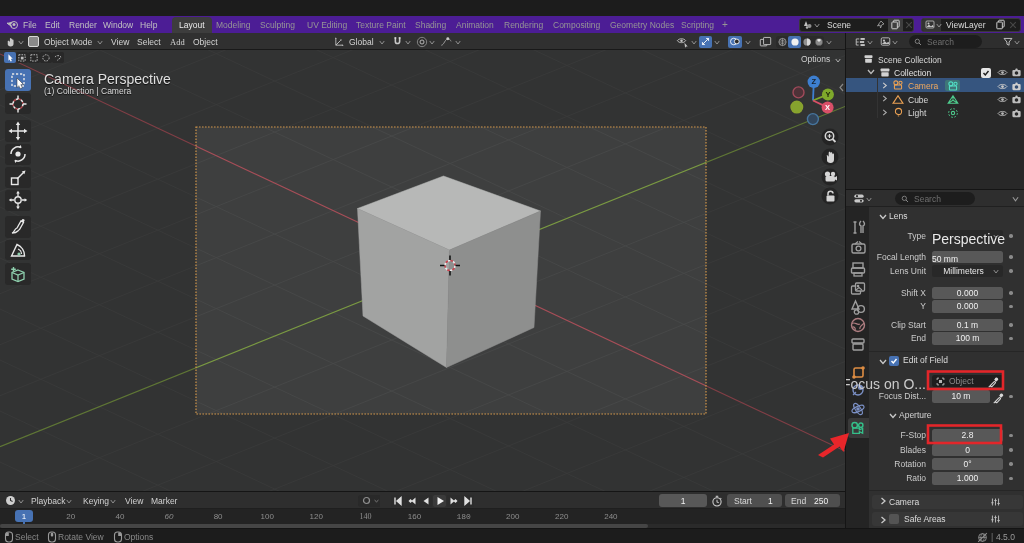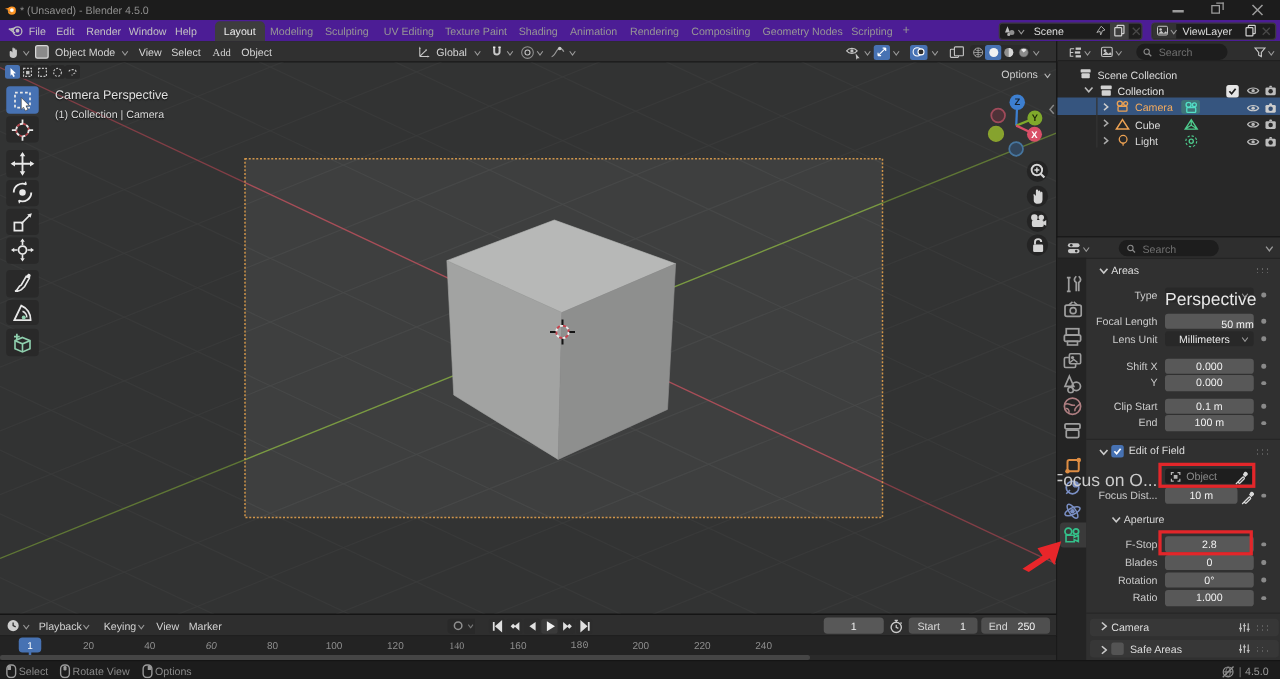--- a/index.html
+++ b/index.html
@@ -4,35 +4,20 @@
 <style>
 html,body{margin:0;padding:0;background:#1c1c1c;}
 *{box-sizing:border-box;font-family:"Liberation Sans",sans-serif;}
 #app{position:relative;width:1024px;height:543px;overflow:hidden;background:#1c1c1c;font-family:"Liberation Sans",sans-serif;}
 .abs{position:absolute;}
 .txt{white-space:nowrap;}
 </style>
 </head>
 <body>
 <div id="app">
-  <div id="titlebar" class="abs" style="left:0;top:0;width:1024px;height:16px;background:#1c1c1c;">
-    <svg class="abs" style="left:3px;top:2px;" width="12" height="12" viewBox="0 0 24 24">
-        <circle cx="13" cy="13" r="6.5" fill="#ff9524"></circle>
-        <circle cx="13" cy="12" r="3" fill="#fff"></circle>
-        <path d="M2 10 L13 7 L8 12 Z" fill="#ff9524"></path>
-        <path d="M2 10 L10 15 L13 18 Z" fill="#265787"></path>
-      </svg>
-    <div class="abs txt" style="left:16px;top:3px;font-size:8.5px;color:#8f8f8f;">* (Unsaved) - Blender 4.5.0</div>
-    <div class="abs" style="left:938px;top:8px;width:9px;height:1.5px;background:#9c9c9c;"></div>
-    <div class="abs" style="left:969px;top:4px;width:7px;height:7px;border:1px solid #9c9c9c;"></div>
-    <div class="abs" style="left:973px;top:2px;width:6px;height:6px;border:1px solid #9c9c9c;border-left:none;border-bottom:none;"></div>
-    <svg class="abs" style="left:1001px;top:3px;" width="10" height="10" viewBox="0 0 10 10">
-        <path d="M1 1 L9 9 M9 1 L1 9" stroke="#9c9c9c" stroke-width="1.2"></path>
-      </svg>
-  </div>
   <div id="menubar" class="abs" style="left:0;top:16px;width:1024px;height:17px;background:#4c1d95;font-size:8.5px;color:#c2c2c2;">
     <svg class="abs" style="left:6px;top:3px;" width="13" height="11" viewBox="0 0 26 22">
         <circle cx="16" cy="12" r="7" fill="none" stroke="#bdbdbd" stroke-width="2"></circle>
         <circle cx="16" cy="11" r="3" fill="#bdbdbd"></circle>
         <path d="M2 8 L14 5 L9 11 Z" fill="#bdbdbd"></path>
         <path d="M2 8 L12 15 Z" stroke="#bdbdbd" stroke-width="2"></path>
       </svg>
     <div class="abs txt" style="left:23px;top:4px;">File</div>
     <div class="abs txt" style="left:45px;top:4px;">Edit</div>
     <div class="abs txt" style="left:69px;top:4px;">Render</div>
@@ -242,21 +227,21 @@
           <path d="M13 9 L15.5 7.5 L15.5 12 L13 10.8 Z" fill="#d5d5d5"></path>
         </g>
       </svg>
     <svg class="abs" style="left:821px;top:137px;" width="18" height="18" viewBox="0 0 18 18">
         <circle cx="9" cy="9" r="8.5" fill="rgba(32,32,32,0.75)"></circle>
         <g transform="translate(0.5,0.5)">
           <rect x="5" y="8" width="8" height="6" rx="1" fill="#d5d5d5"></rect>
           <path d="M6.5 8 L6.5 6 C6.5 3 11.5 3 11.5 6" fill="none" stroke="#d5d5d5" stroke-width="1.5"></path>
         </g>
       </svg>
-    <div class="abs txt" style="left:44px;top:20.5px;font-size:10px;color:#e0e0e0;text-shadow:0 1px 1px rgba(0,0,0,0.8);">Camera Perspective</div>
+    <div class="abs txt" style="left:44px;top:20.5px;font-size:14px;color:#e0e0e0;text-shadow:0 1px 1px rgba(0,0,0,0.8);">Camera Perspective</div>
     <div class="abs txt" style="left:44px;top:35.5px;font-size:8.5px;color:#dcdcdc;text-shadow:0 1px 1px rgba(0,0,0,0.8);">(1) Collection | Camera</div>
     <div class="abs txt" style="left:801px;top:4px;font-size:8.5px;color:#cfcfcf;">Options</div>
     <svg class="abs" style="left:835px;top:8px;" width="6" height="5" viewBox="0 0 8 6">
         <path d="M1 1 L4 5 L7 1" fill="none" stroke="#bbb" stroke-width="1.2"></path>
       </svg>
     <svg class="abs" style="left:839px;top:33px;" width="5" height="9" viewBox="0 0 5 9">
         <path d="M4 1 L1 4.5 L4 8" fill="none" stroke="#888" stroke-width="1.2"></path>
       </svg>
     <div id="selmodes">
       <div class="abs" style="left:4px;top:2px;width:11.5px;height:11px;background:#4772b3;border-radius:2px;"></div>
@@ -539,32 +524,32 @@
       </svg>
     <div class="abs" style="left:2px;top:228px;width:21px;height:20px;background:#3a3a3a;border-radius:3px 0 0 3px;"></div>
     <svg class="abs" style="left:4px;top:230.5px;" width="15px" height="14" viewBox="0 0 16 14">
         <circle cx="5" cy="4" r="2.9" fill="none" stroke="#34c08a" stroke-width="1.5"></circle>
         <circle cx="11.5" cy="4" r="2.3" fill="none" stroke="#34c08a" stroke-width="1.5"></circle>
         <path d="M3 7.2 L10 7.2 L10 9 L13.5 7.5 L13.5 12.5 L10 11 L10 12.8 L3 12.8 Z" fill="none" stroke="#34c08a" stroke-width="1.4"></path>
       </svg>
     <svg class="abs" style="left:33px;top:23.2px;" width="8" height="7" viewBox="0 0 8 6">
         <path d="M1 1.5 L4 5 L7 1.5" fill="none" stroke="#c9c9c9" stroke-width="1.3"></path>
       </svg>
-    <div class="abs txt" style="left:43px;top:20.5px;font-size:8.5px;color:#dddddd;">Areas</div>
+    <div class="abs txt" style="left:43px;top:20.5px;font-size:8.5px;color:#dddddd;">Lens</div>
     <div class="abs" style="left:158px;top:23px;width:12px;height:6px;opacity:0.5;background:radial-gradient(circle 1px at 2px 2px,#999 60%,transparent 61%),radial-gradient(circle 1px at 6px 2px,#999 60%,transparent 61%),radial-gradient(circle 1px at 10px 2px,#999 60%,transparent 61%),radial-gradient(circle 1px at 2px 5px,#999 60%,transparent 61%),radial-gradient(circle 1px at 6px 5px,#999 60%,transparent 61%),radial-gradient(circle 1px at 10px 5px,#999 60%,transparent 61%);"></div>
     <div class="abs txt" style="right:98px;top:40.5px;font-size:8.5px;color:#cbcbcb;">Type</div>
     <div class="abs" style="left:86px;top:39.8px;width:71px;height:12.5px;background:#282828;border-radius:2.5px;"></div>
       <div class="abs txt" style="left:86px;top:40.8px;width:63px;text-align:center;font-size:14px;color:#e8e8e8;">Perspective</div>
       <svg class="abs" style="left:147px;top:43.8px;" width="6" height="5" viewBox="0 0 8 6">
         <path d="M1 1 L4 5 L7 1" fill="none" stroke="#999" stroke-width="1.2"></path>
       </svg>
     <div class="abs" style="left:163px;top:44.2px;width:3.5px;height:3.5px;background:#8a8a8a;border-radius:50%;"></div>
     <div class="abs txt" style="right:98px;top:61.5px;font-size:8.5px;color:#cbcbcb;">Focal Length</div>
     <div class="abs" style="left:86px;top:60.8px;width:71px;height:12.5px;background:#585858;border-radius:2.5px;"></div>
-      <div class="abs txt" style="left:86px;top:64px;width:71px;text-align:right;font-size:8.5px;color:#f1f1f1;">50 mm</div>
+      <div class="abs txt" style="left:86px;top:64px;width:71px;text-align:left;font-size:8.5px;color:#f1f1f1;">50 mm</div>
     <div class="abs" style="left:163px;top:65.2px;width:3.5px;height:3.5px;background:#8a8a8a;border-radius:50%;"></div>
     <div class="abs txt" style="right:98px;top:75.5px;font-size:8.5px;color:#cbcbcb;">Lens Unit</div>
     <div class="abs" style="left:86px;top:74.8px;width:71px;height:12.5px;background:#282828;border-radius:2.5px;"></div>
       <div class="abs txt" style="left:86px;top:75.8px;width:63px;text-align:center;font-size:8.5px;color:#e8e8e8;">Millimeters</div>
       <svg class="abs" style="left:147px;top:78.8px;" width="6" height="5" viewBox="0 0 8 6">
         <path d="M1 1 L4 5 L7 1" fill="none" stroke="#999" stroke-width="1.2"></path>
       </svg>
     <div class="abs" style="left:163px;top:79.2px;width:3.5px;height:3.5px;background:#8a8a8a;border-radius:50%;"></div>
     <div class="abs txt" style="right:98px;top:97.5px;font-size:8.5px;color:#cbcbcb;">Shift X</div>
     <div class="abs" style="left:86px;top:96.8px;width:71px;height:12.5px;background:#585858;border-radius:2.5px;"></div>

